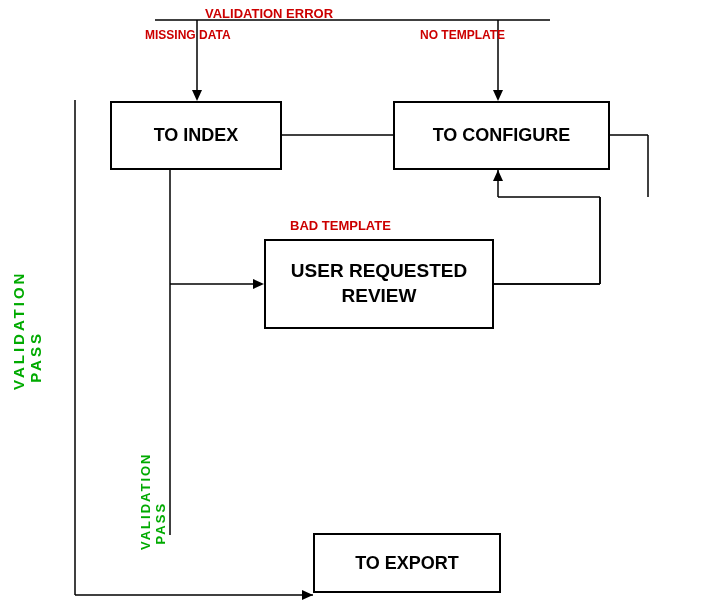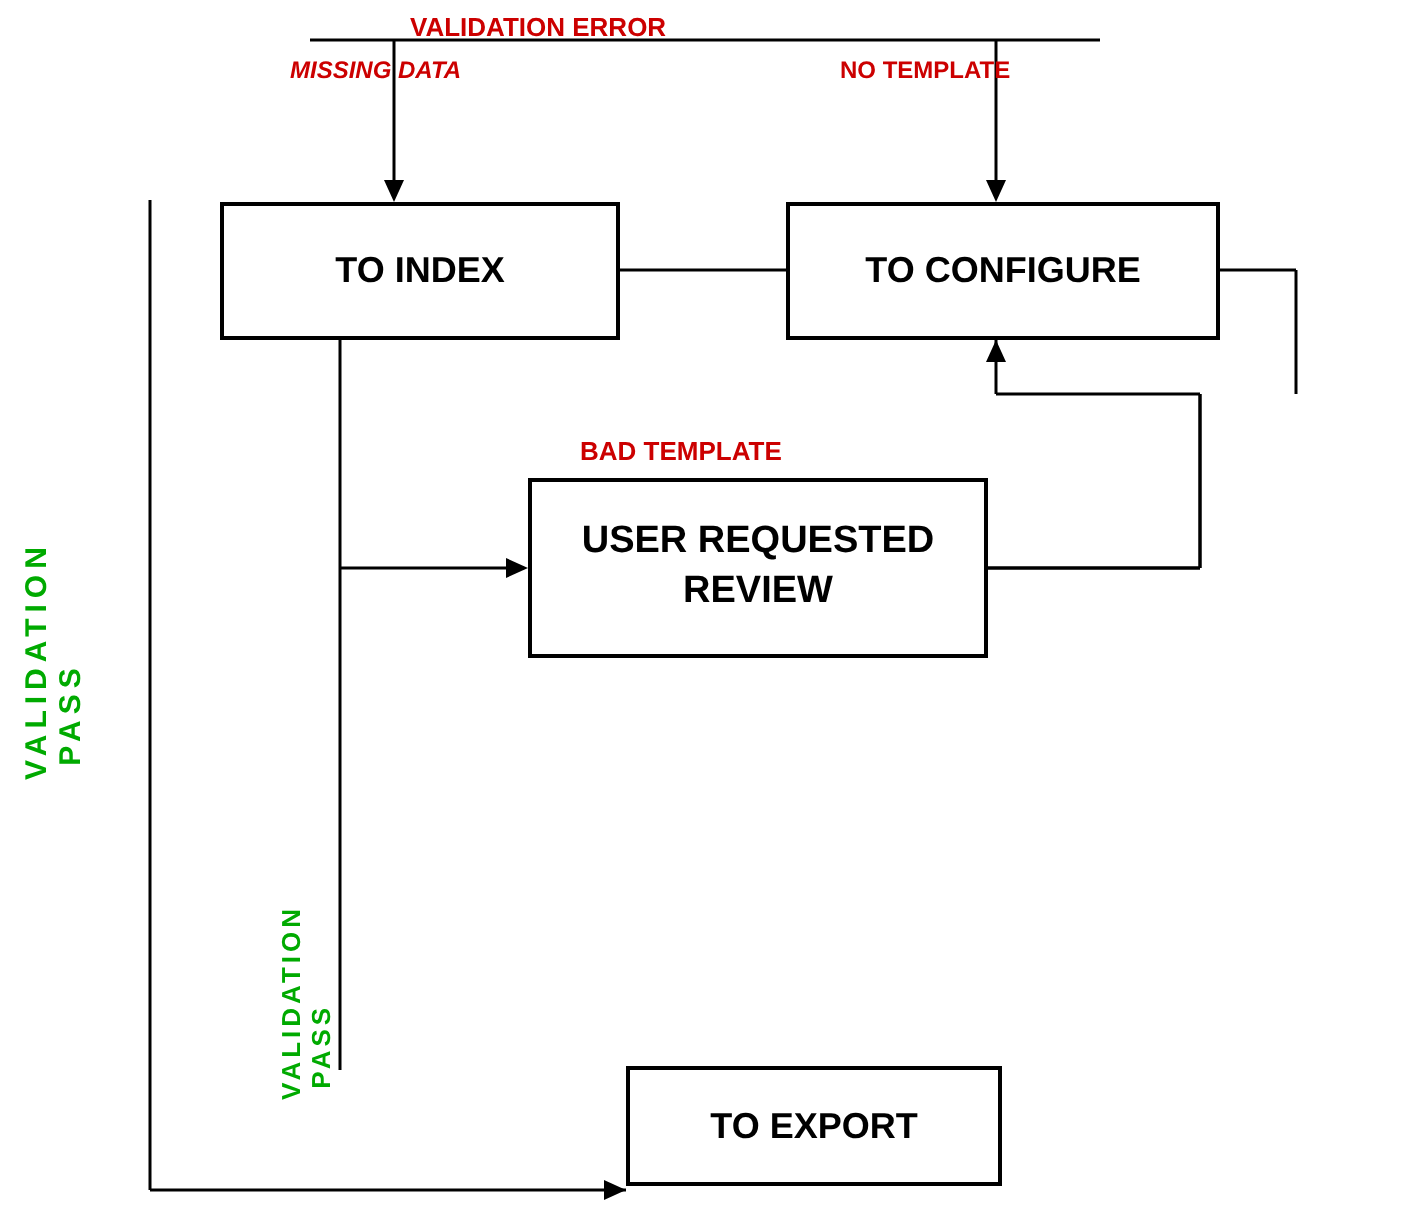--- a/index.html
+++ b/index.html
@@ -108,25 +108,25 @@
     <line x1="498" y1="197" x2="600" y2="197" stroke="#000" stroke-width="1.5"></line>
     <line x1="600" y1="197" x2="600" y2="284" stroke="#000" stroke-width="1.5"></line>
     <line x1="494" y1="284" x2="600" y2="284" stroke="#000" stroke-width="1.5"></line>
 
     <line x1="282" y1="135" x2="393" y2="135" stroke="#000" stroke-width="1.5"></line>
 
   </svg>
 
   <div class="label label-red" style="left: 205px; top: 6px; font-size: 13px;">VALIDATION ERROR</div>
 
-  <div class="label label-red" style="left: 145px; top: 28px; font-size: 12px; font-style: italic;">MISSING DATA</div>
+  <div class="label label-red" style="left: 145px; top: 28px; font-size: 12px;">MISSING DATA</div>
 
   <div class="label label-red" style="left: 420px; top: 28px; font-size: 12px;">NO TEMPLATE</div>
 
-  <div class="box" style="left: 110px; top: 101px; width: 200px; height: 69px;">
+  <div class="box" style="left: 110px; top: 101px; width: 172px; height: 69px;">
     <span>TO INDEX</span>
   </div>
 
   <div class="box" style="left: 393px; top: 101px; width: 217px; height: 69px;">
     <span>TO CONFIGURE</span>
   </div>
 
   <div class="label label-red" style="left: 290px; top: 218px; font-size: 13px;">BAD TEMPLATE</div>
 
   <div class="box" style="left: 264px; top: 239px; width: 230px; height: 90px; font-size: 19px; line-height: 1.3;">

